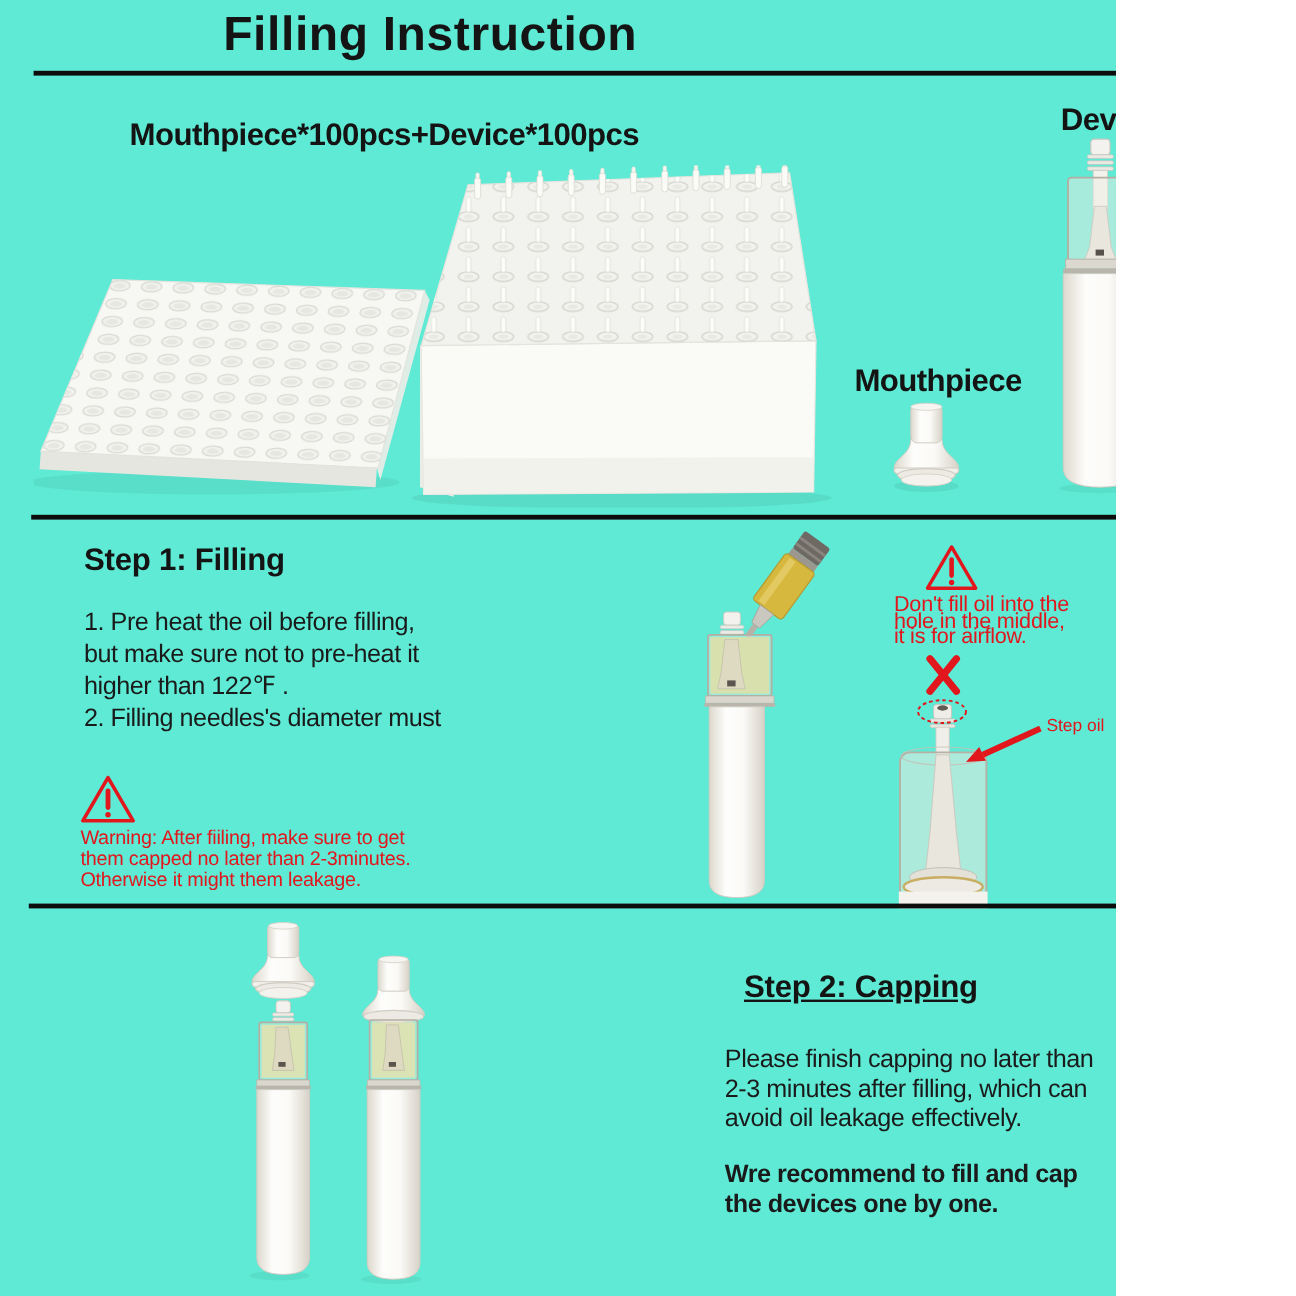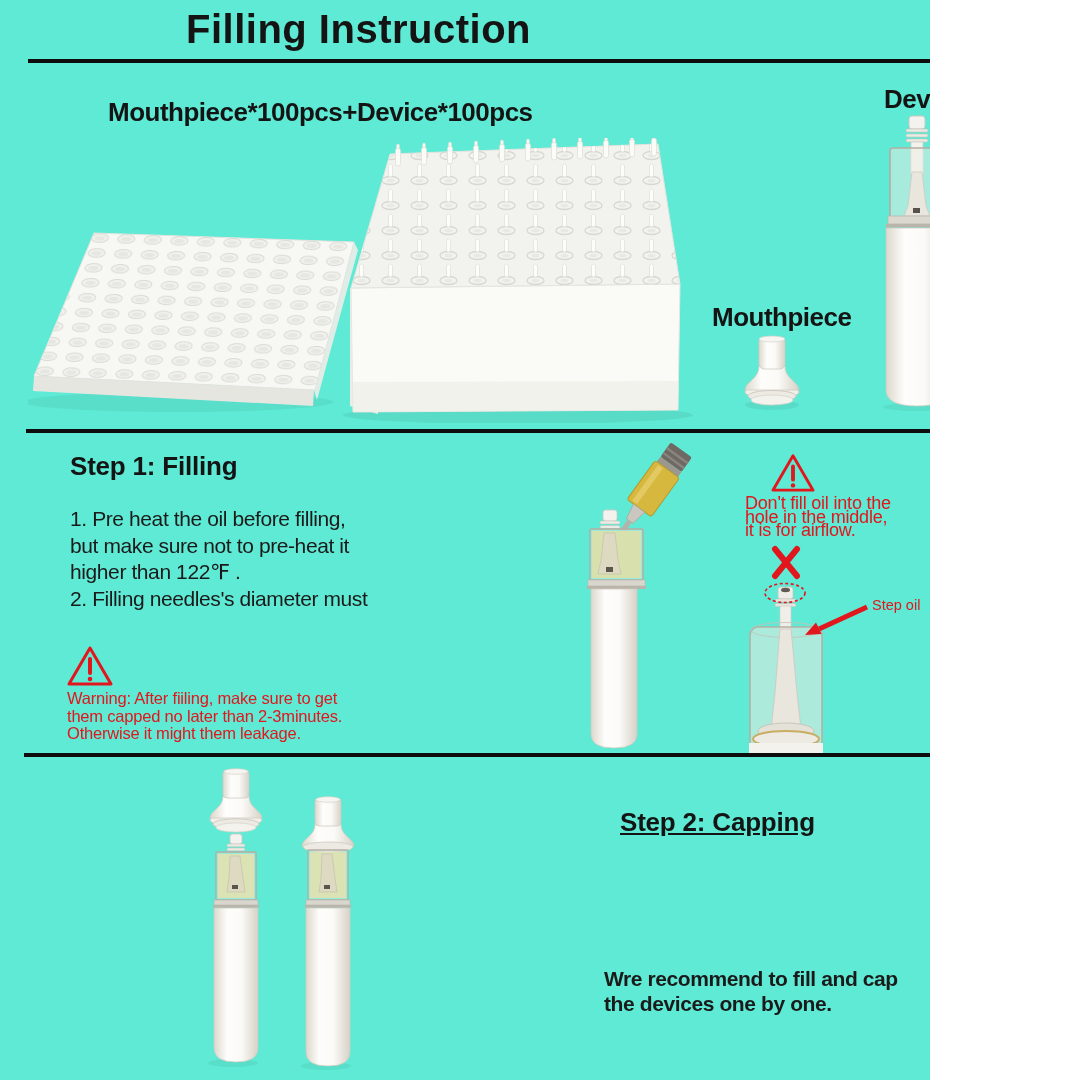--- a/index.html
+++ b/index.html
@@ -218,18 +218,23 @@
     <rect x="12" y="82" width="40" height="50" rx="2" fill="#f0eee6" fill-opacity="0.4" stroke="#b3afa3" stroke-width="1.4"></rect>
     <rect x="14" y="84" width="36" height="46" fill="#e6e2ae" opacity="0.85"></rect>
     <polygon points="26,86 36,86 39,110 41,124 23,124 25,110" fill="#dedac2" stroke="#c4c0aa" stroke-width="0.7"></polygon>
     <rect x="28" y="117" width="6" height="4" fill="#5a564e"></rect>
     <rect x="10" y="132" width="44" height="5" fill="#d9d6cd" stroke="#bab6ab" stroke-width="0.6"></rect>
     <rect x="9" y="137" width="46" height="2.8" fill="#b9b5aa"></rect>
     <path d="M10,140 L54,140 L54,284 Q54,298 32,298 Q10,298 10,284 Z" fill="url(#bodyGrad)" stroke="#cfcbc1" stroke-width="0.8"></path>
   </svg>
 
   <div class="abs step-heading" style="left:620px;top:807px;text-decoration:underline;">Step 2: Capping</div>
+  <div class="abs body-text" style="left:604px;top:871px;line-height:24.5px;">
+    <div>Please finish capping no later than</div>
+    <div>2-3 minutes after filling, which can</div>
+    <div>avoid oil leakage effectively.</div>
+  </div>
   <div class="abs body-text" style="left:604px;top:967px;line-height:24.5px;font-weight:bold;">
     <div>Wre recommend to fill and cap</div>
     <div>the devices one by one.</div>
   </div>
 
 </div>
 
 </body></html>

